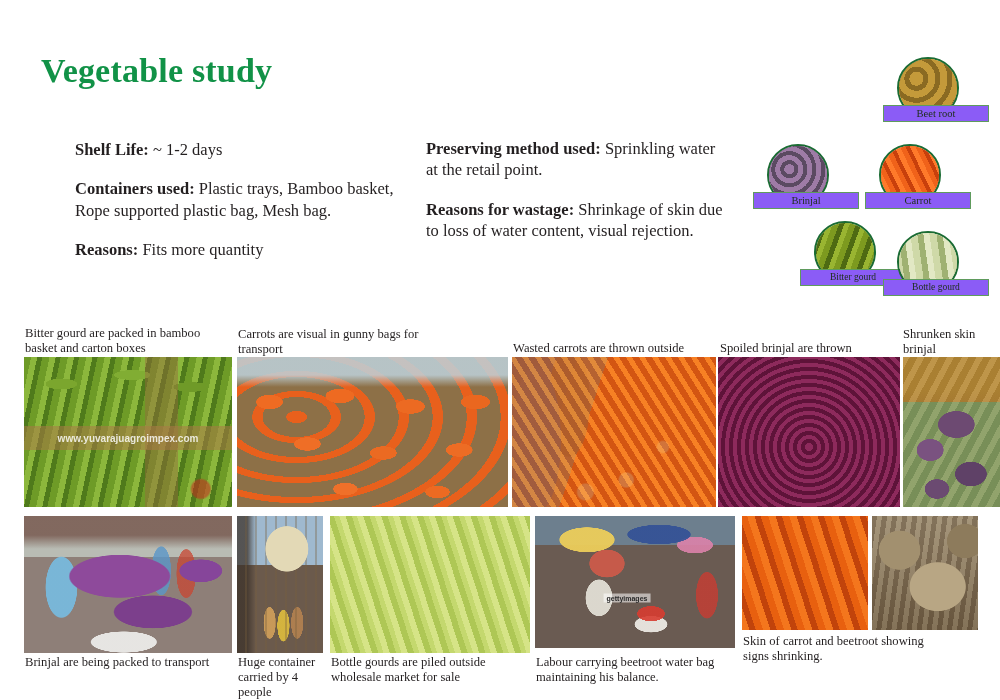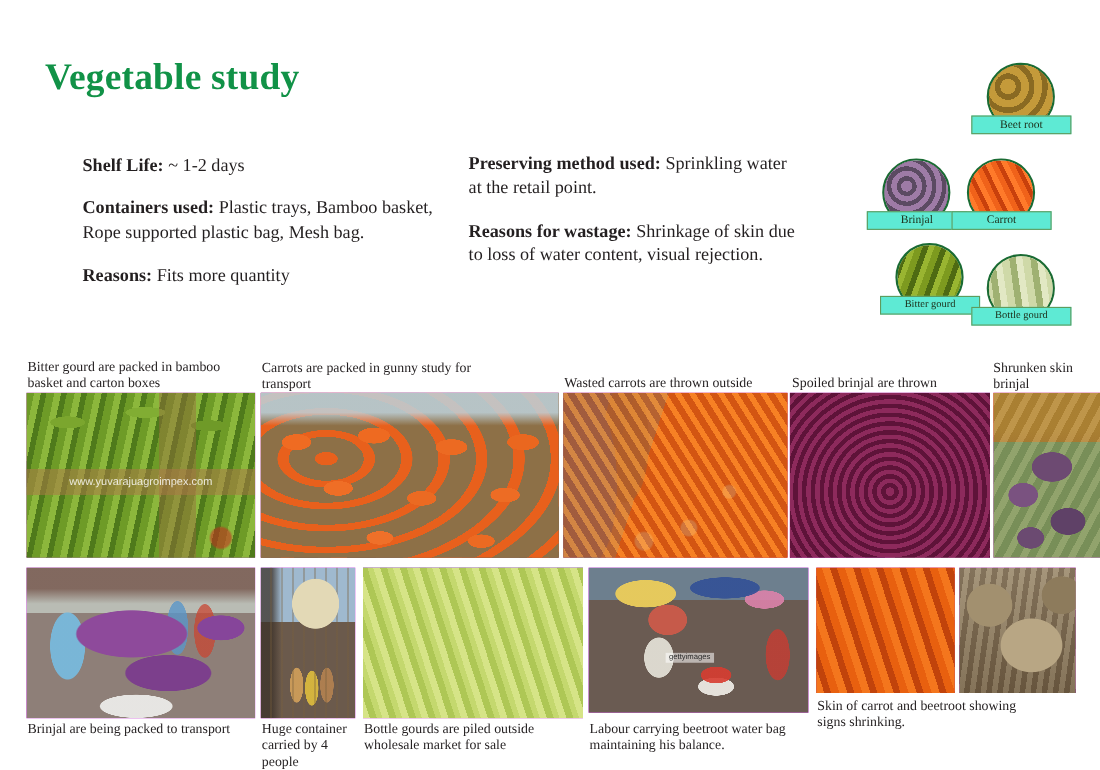--- a/index.html
+++ b/index.html
@@ -40,46 +40,46 @@
   .thumb .disc{
     width:62px;height:62px;border-radius:50%;
     border:2px solid #1a6b33;
     box-sizing:border-box;
     overflow:hidden;
     position:relative;
   }
   .thumb .disc .art{position:absolute;inset:0;}
   .thumb .cap{
     position:absolute;left:-14px;top:48px;
-    width:91px;
-    background:#5eead4;
+    width:106px;
+    background:#8b5cf6;
     border:1px solid #5f9b5d;
     box-sizing:border-box;
     text-align:center;
     font-size:10.5px;
     line-height:15px;
     color:#1c2e18;
     white-space:nowrap;
   }
   #thumb-beetroot{left:897px;top:57px;}
-  #thumb-brinjal{left:802px;top:144px;}
+  #thumb-brinjal{left:767px;top:144px;}
   #thumb-carrot{left:879px;top:144px;}
   #thumb-bittergourd{left:814px;top:221px;}
   #thumb-bottlegourd{left:897px;top:231px;}
   #thumb-bittergourd .cap,#thumb-bottlegourd .cap{font-size:9.5px;}
 
   
   .photo-cap{
     position:absolute;
     font-size:12.6px;line-height:1.18;
     color:#231f20;
   }
 
   
-  .photo{position:absolute;overflow:hidden;background:#d946ef;}
+  .photo{position:absolute;overflow:hidden;background:#8b5cf6;font-weight:bold;}
   .photo .art{position:absolute;inset:0;}
 
   
   .art-bittergourd-crates{
     background:
       radial-gradient(ellipse 26px 9px at 18% 18%, #7ba62e 0 60%, transparent 61%),
       radial-gradient(ellipse 30px 8px at 52% 12%, #81ad33 0 60%, transparent 61%),
       radial-gradient(ellipse 28px 8px at 80% 20%, #6f9a28 0 60%, transparent 61%),
       repeating-linear-gradient(102deg,#6e9b27 0 7px,#8cb73c 7px 13px,#4f7a1b 13px 18px),
       linear-gradient(160deg,#86b13a,#4e7a1d);
@@ -328,21 +328,21 @@
     <div class="cap">Bitter gourd</div>
   </div>
   <div class="thumb" id="thumb-bottlegourd">
     <div class="disc">
         <div class="art art-t-bottlegourd"></div>
       </div>
     <div class="cap">Bottle gourd</div>
   </div>
 
   <div class="photo-cap" style="left:25px;top:326px;width:205px;">Bitter gourd are packed in bamboo basket and carton boxes</div>
-  <div class="photo-cap" style="left:238px;top:327px;width:220px;">Carrots are packed in gunny study for transport</div>
+  <div class="photo-cap" style="left:238px;top:327px;width:220px;">Carrots are visual in gunny bags for transport</div>
   <div class="photo-cap" style="left:513px;top:341px;width:205px;">Wasted carrots are thrown outside</div>
   <div class="photo-cap" style="left:720px;top:341px;width:180px;">Spoiled brinjal are thrown</div>
   <div class="photo-cap" style="left:903px;top:327px;width:95px;">Shrunken skin brinjal</div>
 
   <div class="photo" style="left:24px;top:357px;width:208px;height:150px;">
     <div class="art art-bittergourd-crates"></div>
     <div class="watermark">www.yuvarajuagroimpex.com</div>
   </div>
   <div class="photo" style="left:237px;top:357px;width:271px;height:150px;">
     <div class="art art-gunny-carrots"></div>

